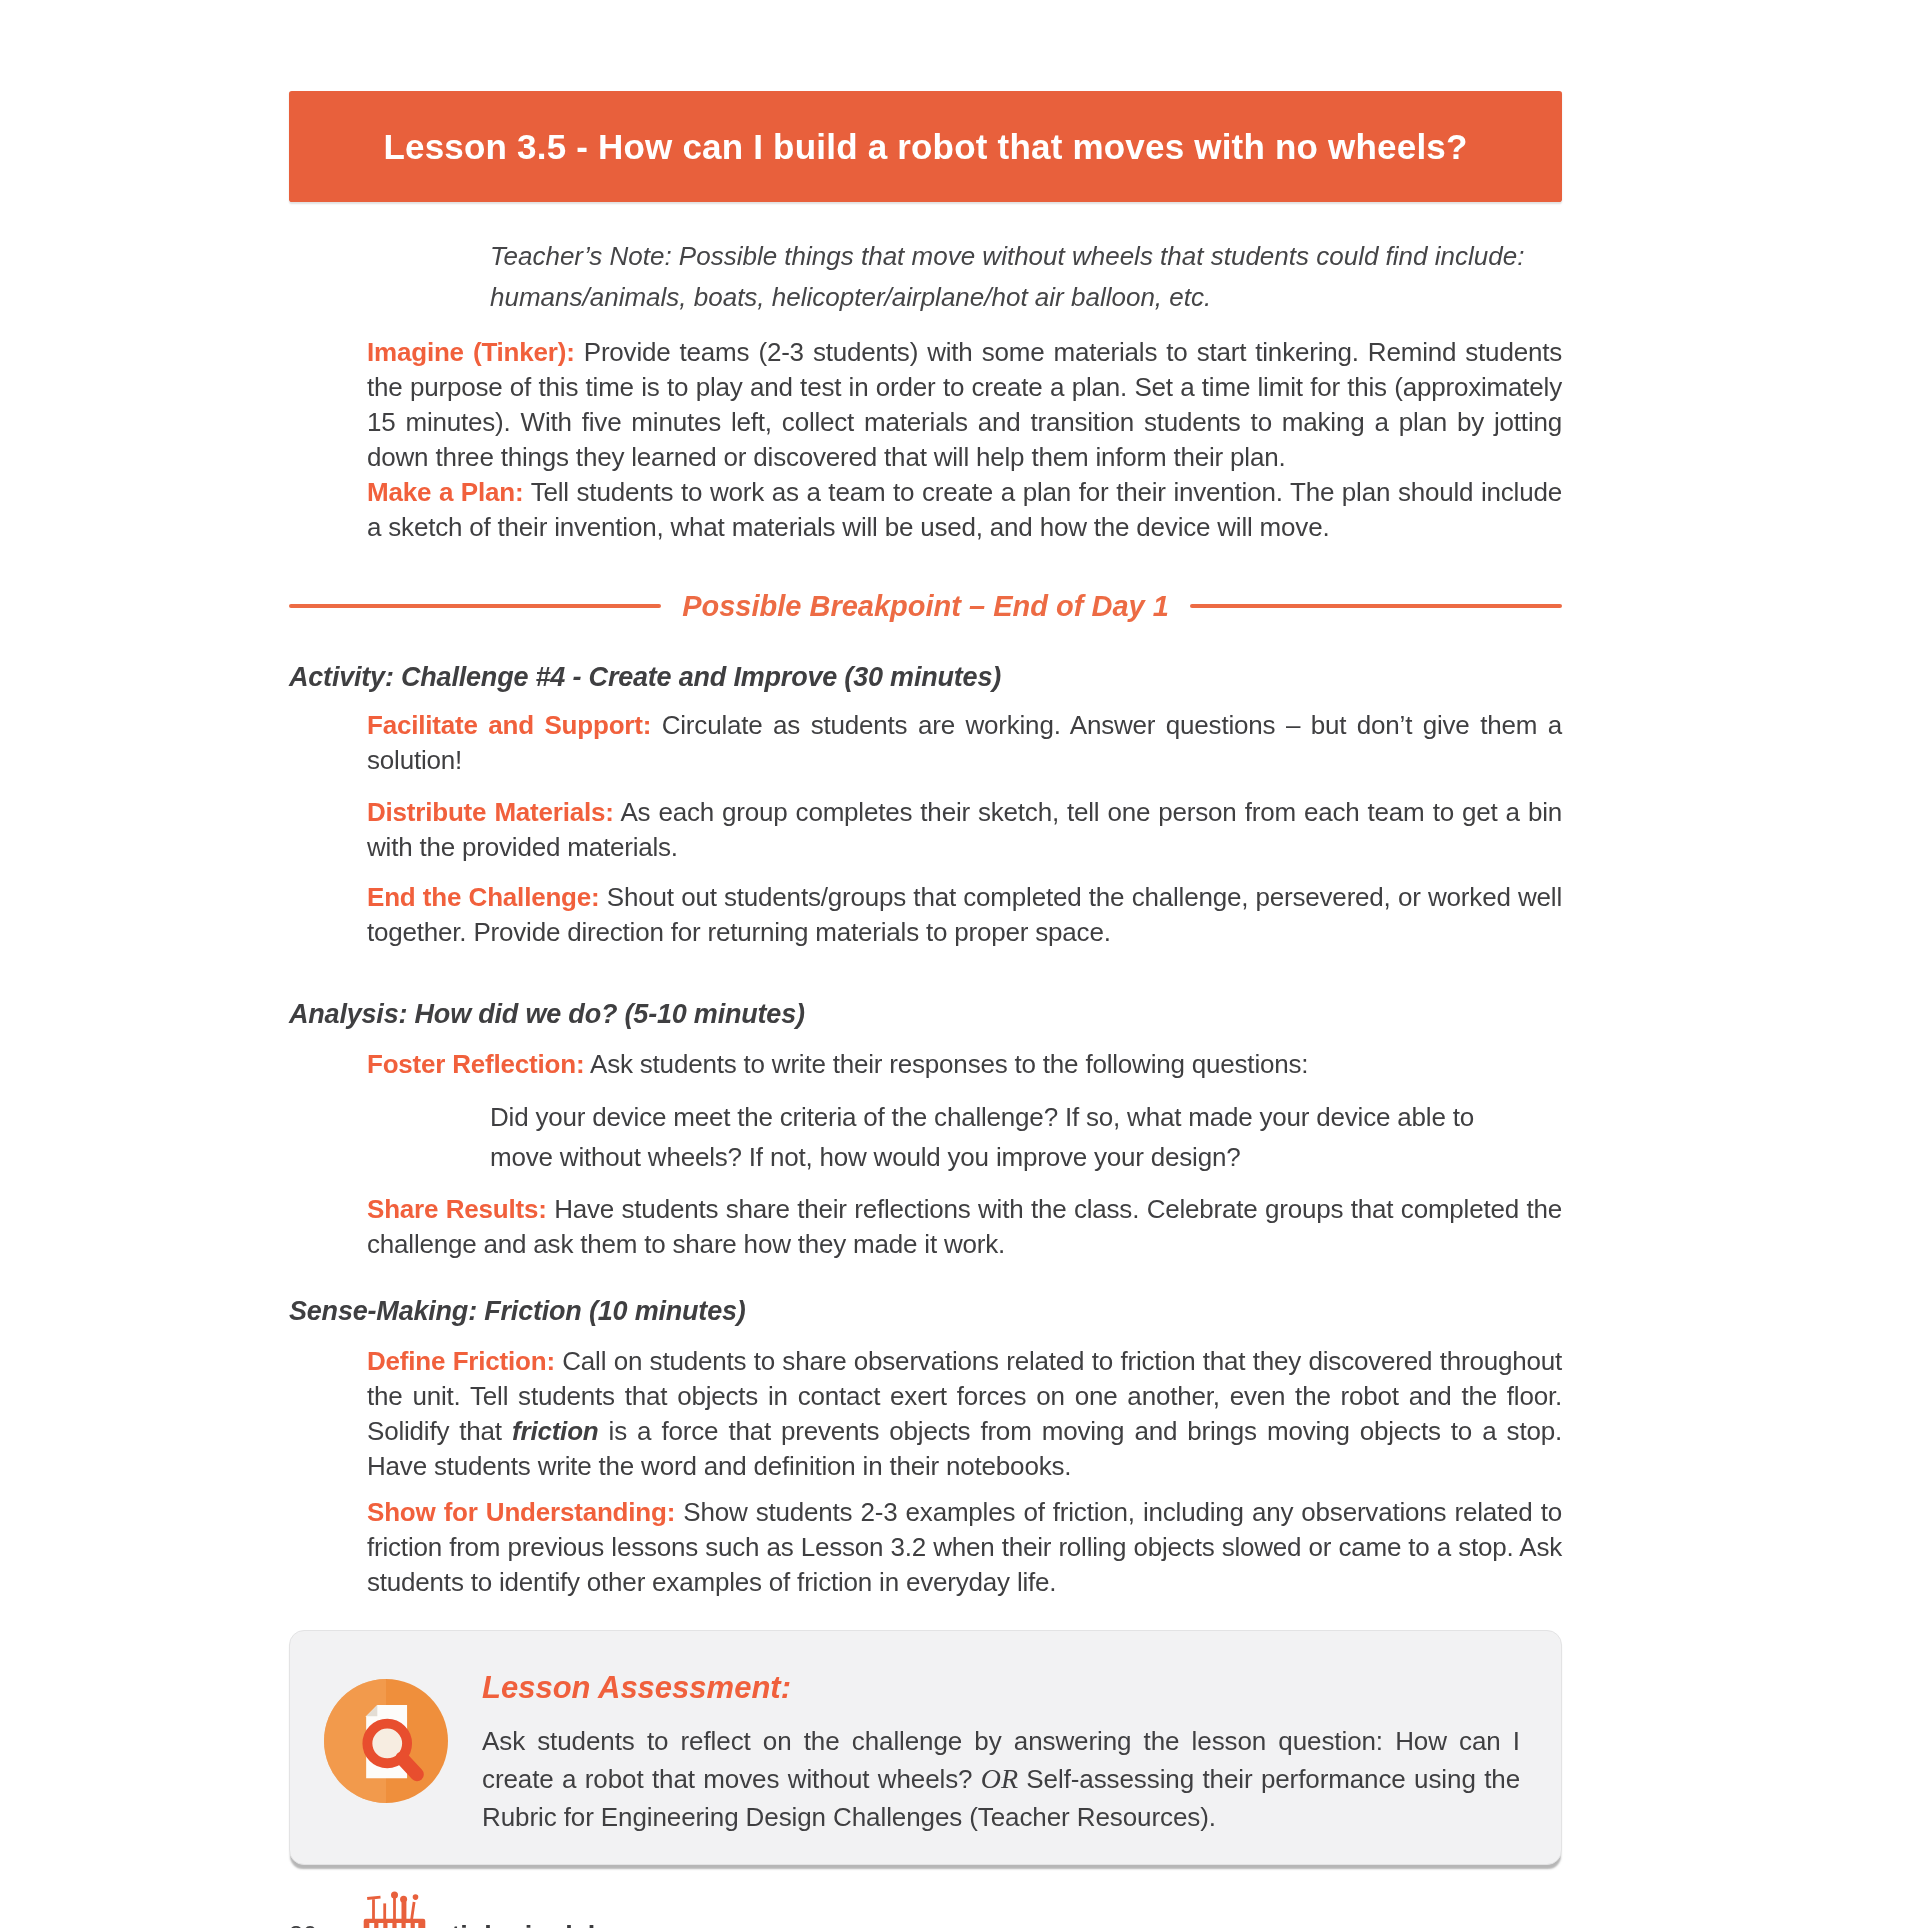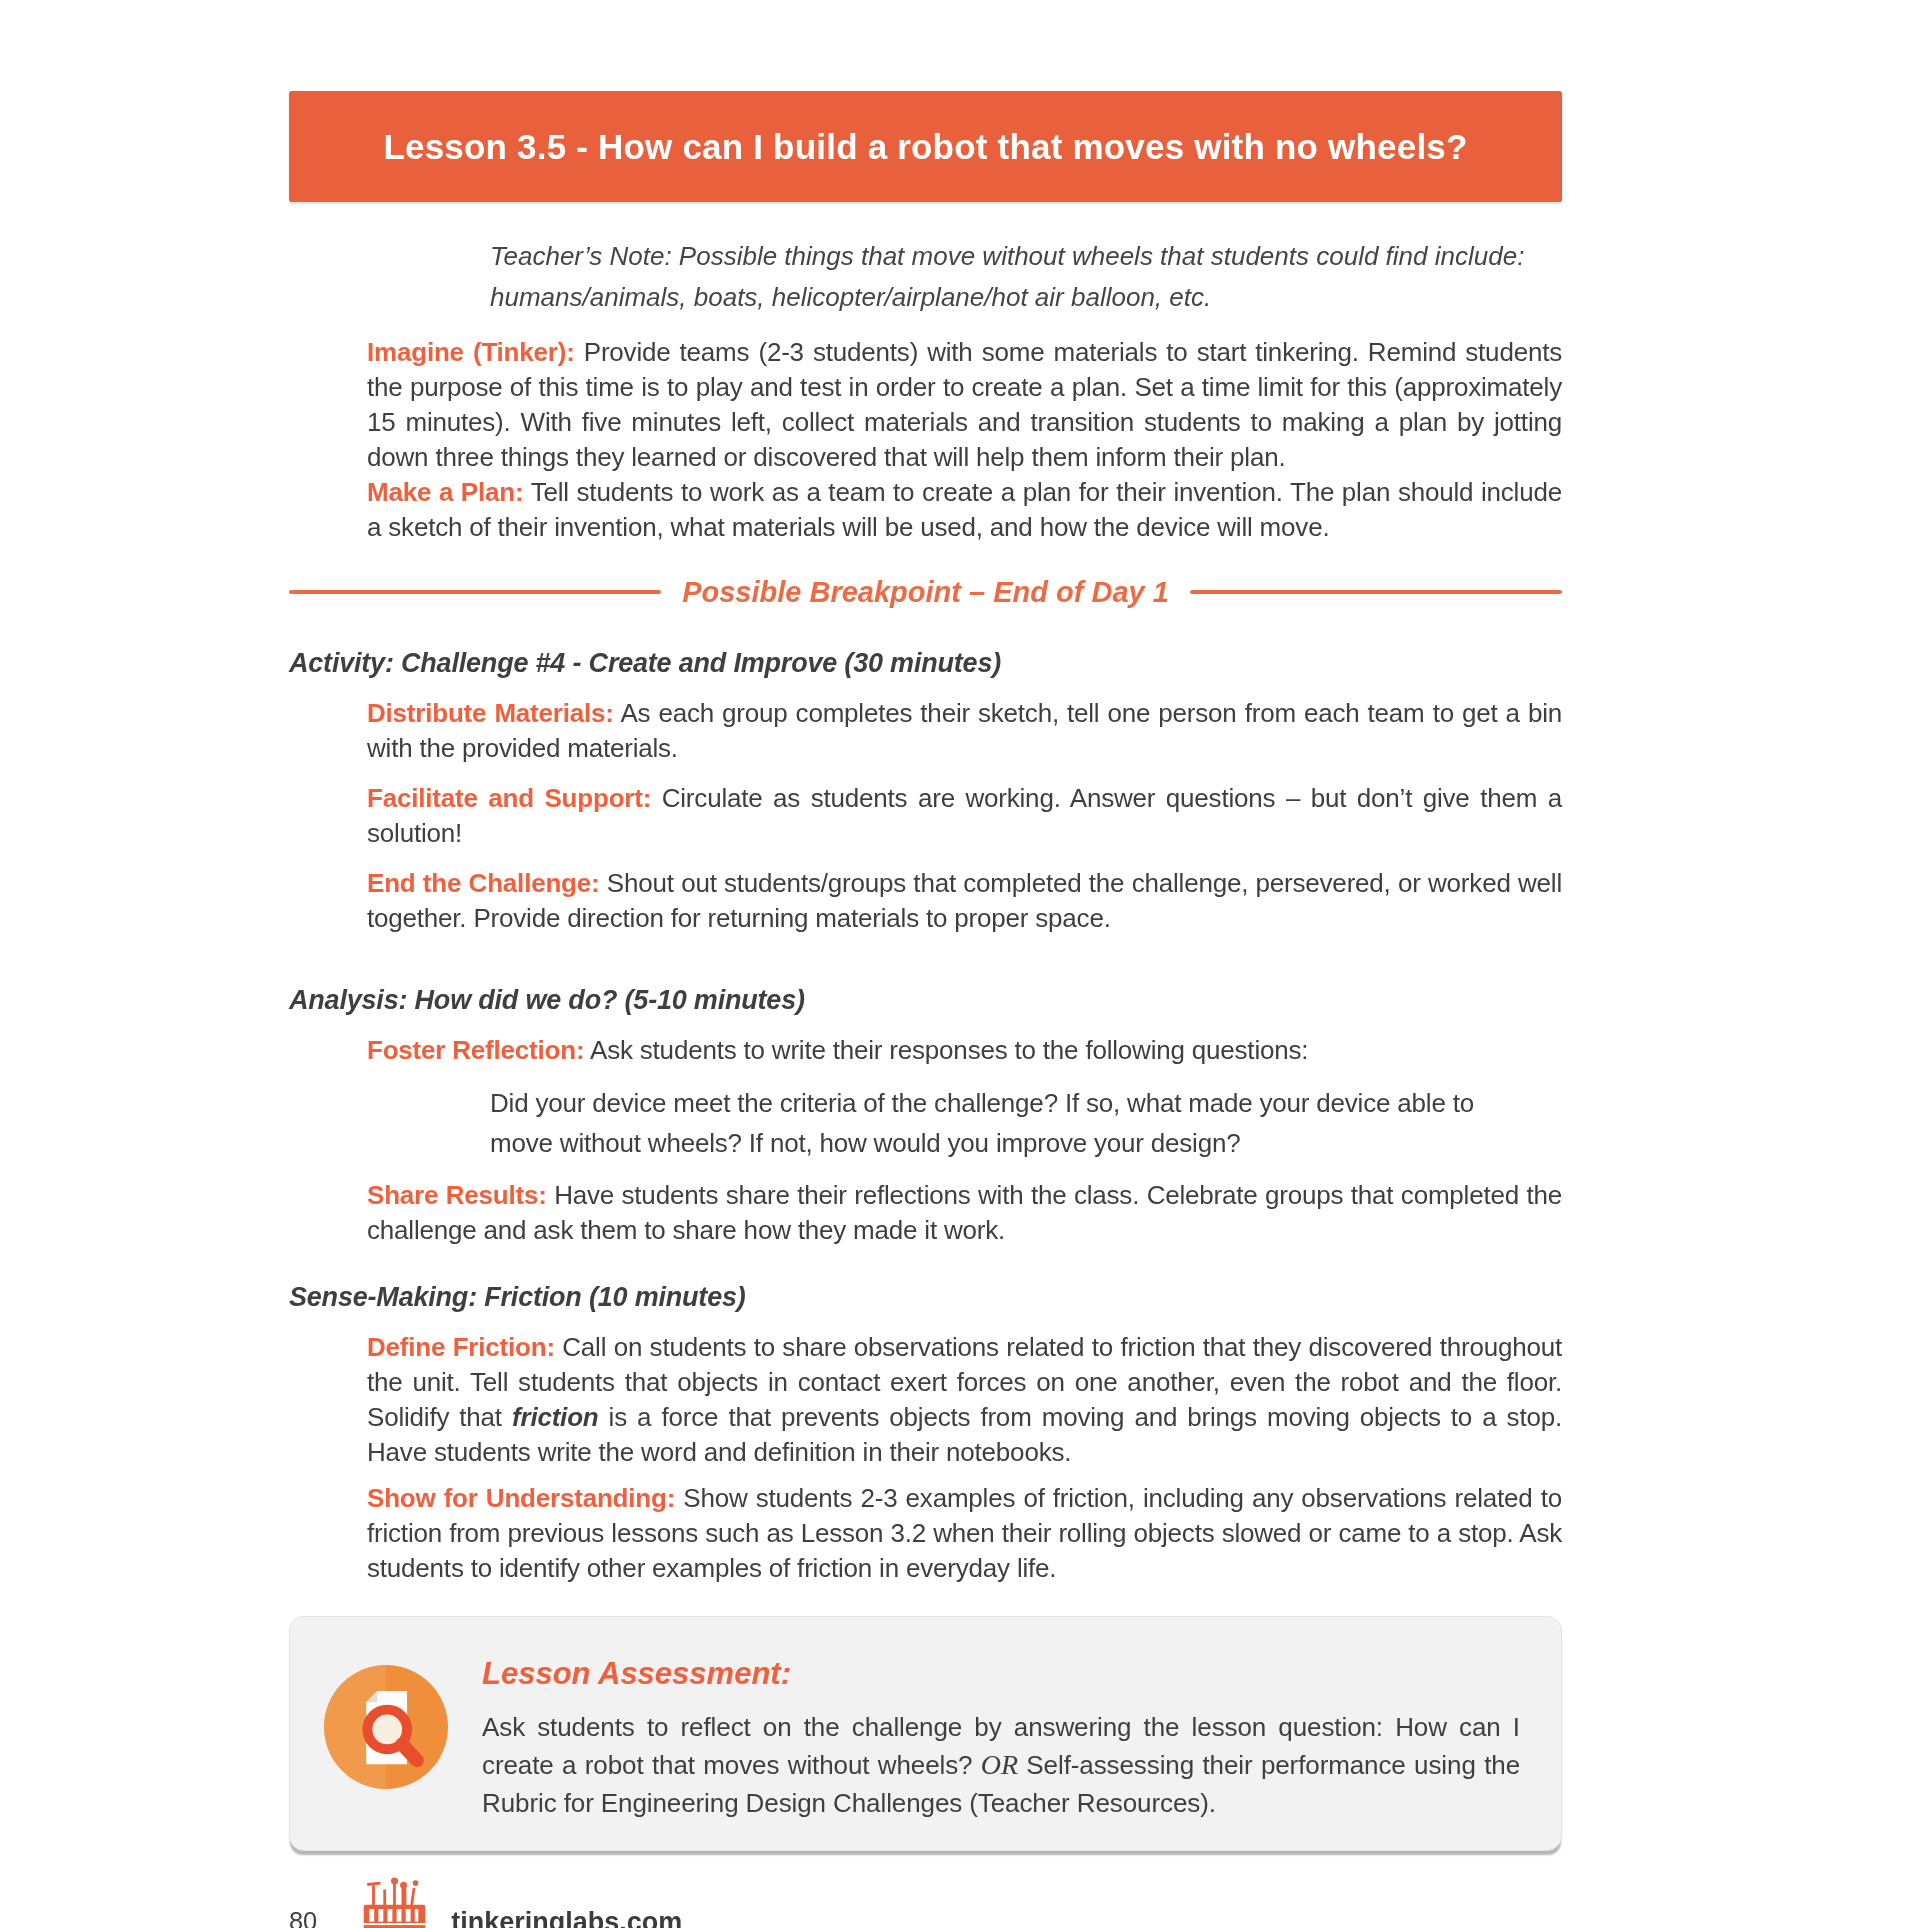--- a/index.html
+++ b/index.html
@@ -36,21 +36,21 @@
     font-size:26px; line-height:35px; letter-spacing:-0.2px;
     text-align:justify;
   }
   .step .lbl { color:#f1603c; font-weight:700; }
   .step.tight { margin-top:0; }
   .step.mt16 { margin-top:15px; }
   .step.mt12 { margin-top:11.3px; }
   .emph { font-weight:700; font-style:italic; }
 
   
-  .breakpoint { display:flex; align-items:center; gap:21px; margin-top:27px; height:40px; }
+  .breakpoint { display:flex; align-items:center; gap:21px; margin-top:41px; height:40px; }
   .bp-line { flex:1; height:4.7px; background:#ed6b44; border-radius:2.8px; }
   .bp-text { color:#ed6b44; font-size:29px; font-weight:700; font-style:italic; white-space:nowrap; }
 
   
   .section-heading {
     font-size:27px; font-weight:700; font-style:italic;
     color:#3f3f41; letter-spacing:-0.2px;
   }
   .sh1 { margin-top:36px; }
   .sh2 { margin-top:49px; }
@@ -106,27 +106,27 @@
     </p>
 
     <div class="breakpoint">
       <span class="bp-line"></span>
       <span class="bp-text">Possible Breakpoint – End of Day 1</span>
       <span class="bp-line"></span>
     </div>
 
     <div class="section-heading sh1">Activity: Challenge #4 - Create and Improve (30 minutes)</div>
 
-    <p class="step">
-      <span class="lbl">Distribute Materials:</span>
-      <span>As each group completes their sketch, tell one person from each team to get a bin with the provided materials.</span>
-    </p>
     <p class="step mt16">
       <span class="lbl">Facilitate and Support:</span>
       <span>Circulate as students are working. Answer questions – but don’t give them a solution!</span>
+    </p>
+    <p class="step">
+      <span class="lbl">Distribute Materials:</span>
+      <span>As each group completes their sketch, tell one person from each team to get a bin with the provided materials.</span>
     </p>
     <p class="step mt16">
       <span class="lbl">End the Challenge:</span>
       <span>Shout out students/groups that completed the challenge, persevered, or worked well together. Provide direction for returning materials to proper space.</span>
     </p>
 
     <div class="section-heading sh2">Analysis: How did we do? (5-10 minutes)</div>
 
     <p class="step">
       <span class="lbl">Foster Reflection:</span>

